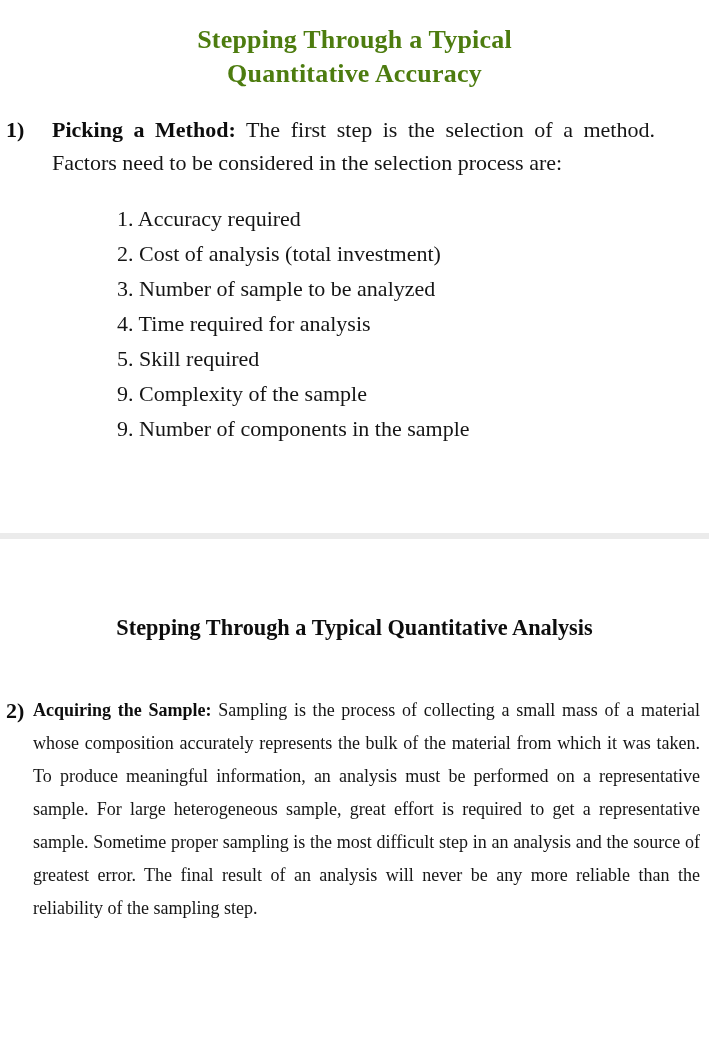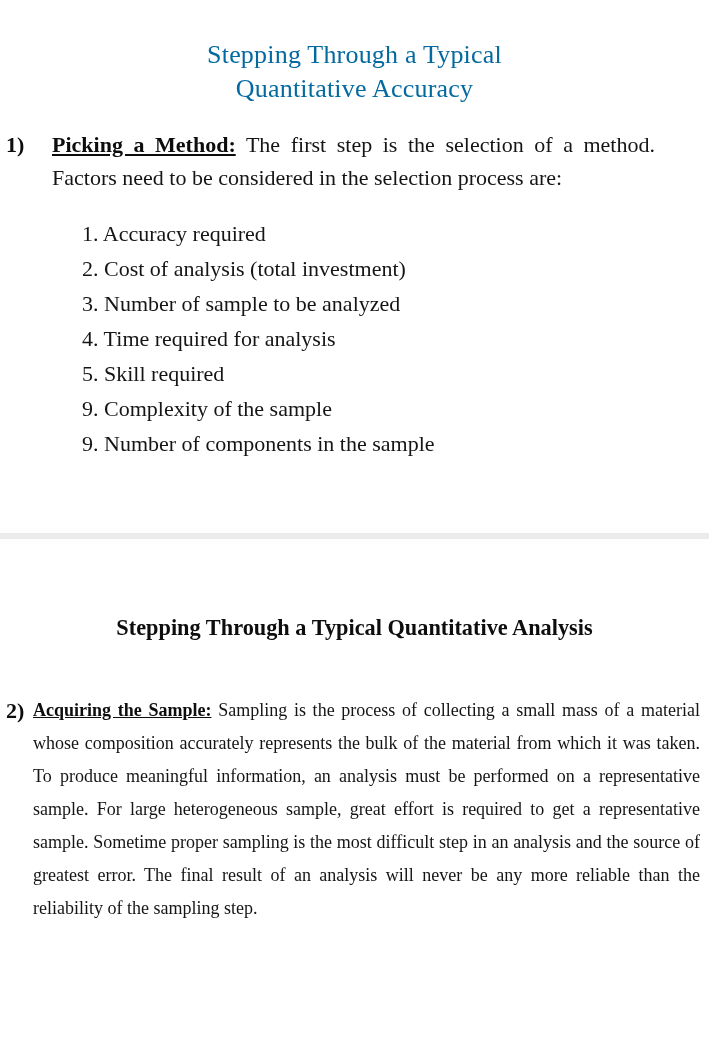--- a/index.html
+++ b/index.html
@@ -24,26 +24,26 @@
     background: #ffffff;
   }
 
   
   .section-one {
     padding-top: 22px;
   }
 
   .main-title {
     text-align: center;
-    font-weight: normal;
+    font-weight: bold;
     font-size: 26px;
     line-height: 34px;
     letter-spacing: 0.2px;
-    color: #0369a1;
-    margin: 16px auto;
+    color: #4d7c0f;
+    margin: 1px auto;
     width: 470px;
   }
   .main-title .t-line {
     display: block;
     white-space: nowrap;
   }
 
   .numbered-block {
     position: relative;
     margin-top: 11px;
@@ -62,32 +62,31 @@
     margin-right: 54px;
     font-size: 22px;
     line-height: 33px;
     text-align: justify;
     text-justify: inter-word;
     color: #151515;
   }
   .numbered-block .body-text .lead {
     font-weight: bold;
     color: #0d0d0d;
-    text-decoration: underline;
   }
 
   .sub-list {
     list-style: none;
     margin: 9px 0 0 0;
     padding: 0;
   }
   .sub-list li {
     font-size: 22px;
     line-height: 35px;
-    padding-left: 82px;
+    padding-left: 117px;
     color: #151515;
     white-space: nowrap;
   }
 
   
   .divider-band {
     position: absolute;
     left: 0;
     top: 533px;
     width: 709px;

